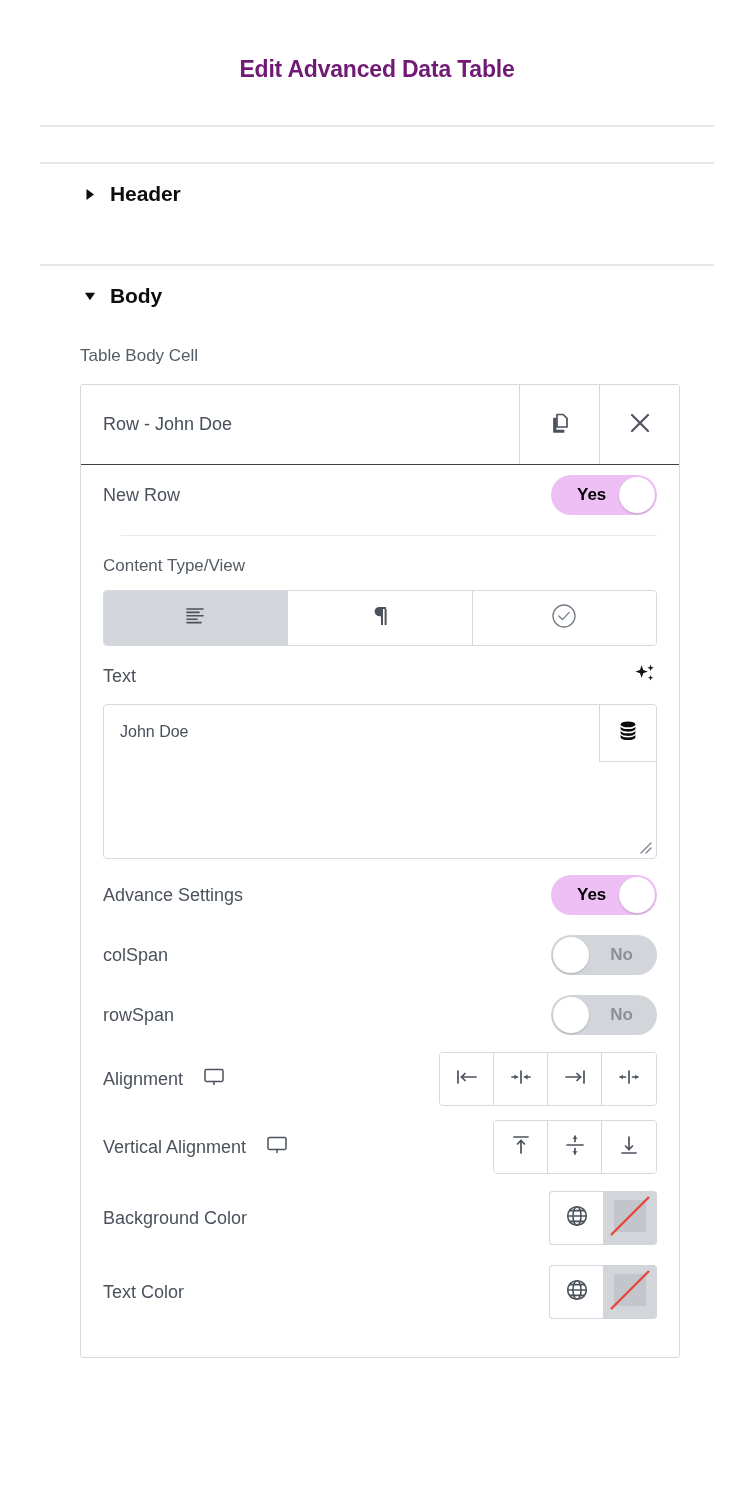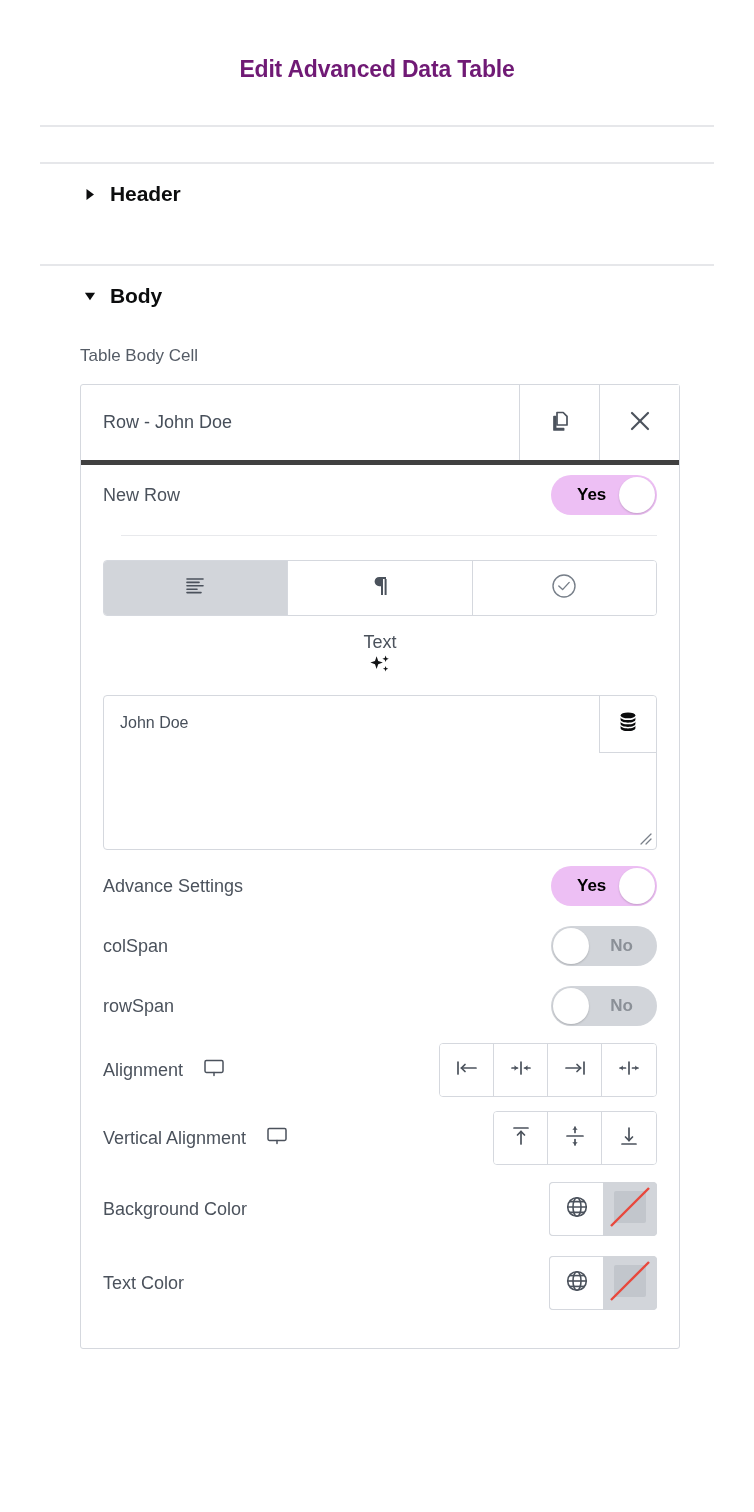--- a/index.html
+++ b/index.html
@@ -79,21 +79,21 @@
     margin-right: 34px;
     border: 1px solid #d5d8de;
     border-radius: 3px;
     background: #ffffff;
   }
 
   .repeater-head {
     display: flex;
     align-items: stretch;
     height: 80px;
-    border-bottom: 5px solid #404040;
+    border-bottom: 1px solid #404040;
   }
   .repeater-title {
     flex: 1;
     display: flex;
     align-items: center;
     padding-left: 22px;
     font-size: 18px;
     color: #474f5a;
   }
   .rep-btn {
@@ -179,24 +179,23 @@
     border-right: 1px solid #d5d8de;
     cursor: pointer;
   }
   .seg:last-child { border-right: none; }
   .seg.active { background: #d2d5da; }
 
   
   .text-label-row {
     display: flex;
     align-items: center;
-    justify-content: flex-end;
+    justify-content: space-between;
     margin-top: 16px;
     margin-bottom: 14px;
-    flex-direction: column;
   }
   .text-label-row .lbl { font-size: 18px; color: #4b525c; }
 
   
   .textarea-wrap {
     position: relative;
     border: 1px solid #d5d8de;
     border-radius: 4px;
     background: #ffffff;
     height: 155px;
@@ -354,20 +353,21 @@
           <span class="row-label">New Row</span>
           <span class="switch on">
             <span class="sw-text">Yes</span>
             <span class="knob"></span>
           </span>
         </div>
 
         <div class="inner-divider"></div>
 
         <div style="padding-top:10px">
+          <div class="field-label" style="margin:0 0 14px 0">Content Type/View</div>
           <div class="segmented">
             <div class="seg active">
               <span>
                 <svg width="24" height="20" viewBox="0 0 24 20" stroke="#4b525c" stroke-width="1.6" stroke-linecap="round">
                   <line x1="3" y1="3" x2="19" y2="3"></line>
                   <line x1="3" y1="6.4" x2="15" y2="6.4"></line>
                   <line x1="3" y1="9.8" x2="19" y2="9.8"></line>
                   <line x1="3" y1="13.2" x2="13" y2="13.2"></line>
                   <line x1="3" y1="16.6" x2="17" y2="16.6"></line>
                 </svg>

